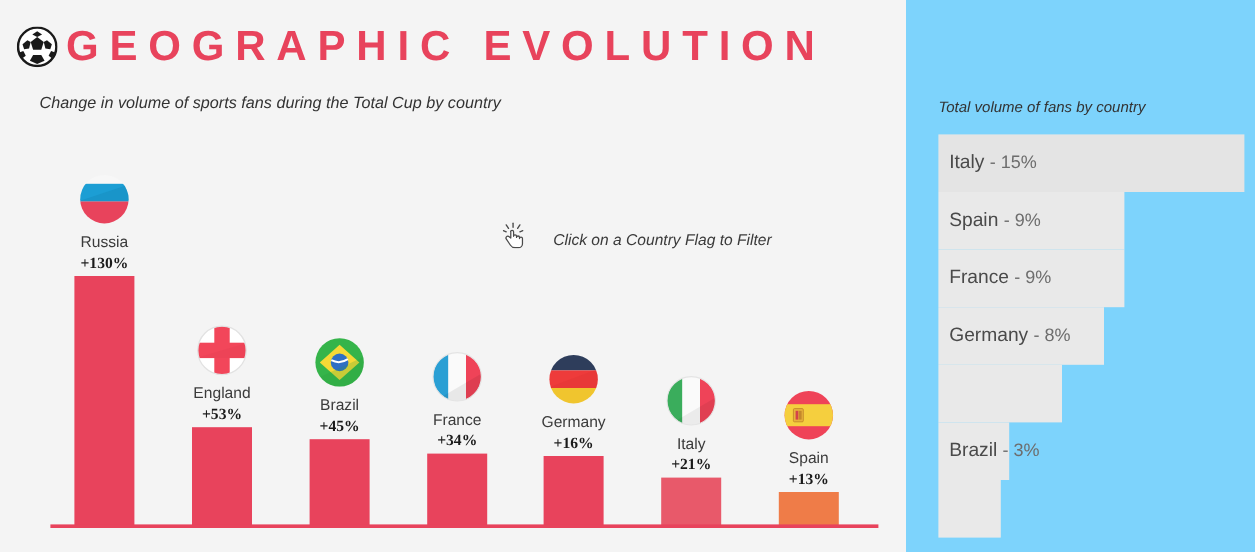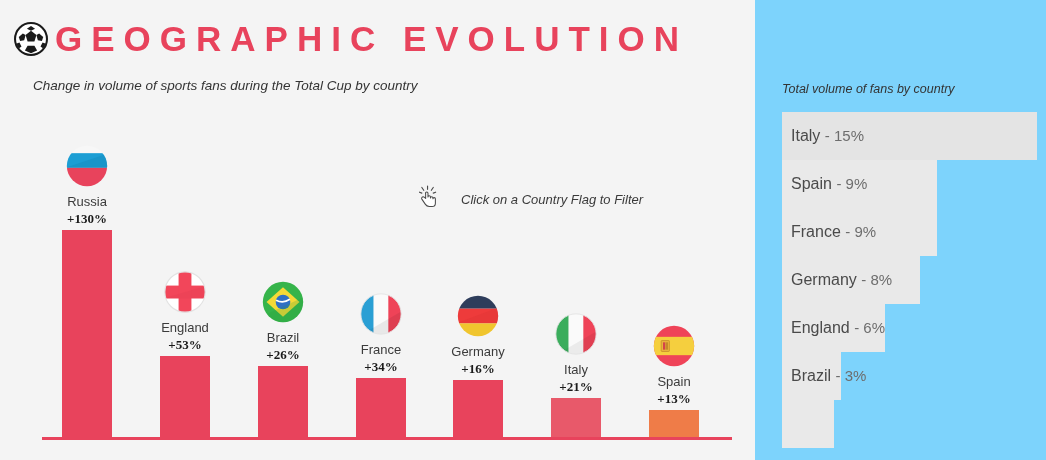--- a/index.html
+++ b/index.html
@@ -231,21 +231,21 @@
           </clipPath>
           <g clip-path="url(#cB)">
             <rect x="0" y="0" width="48" height="48" fill="#35b44a"></rect>
             <polygon points="24,8 42,24 24,40 6,24" fill="#f5d936"></polygon>
             <circle cx="24" cy="24" r="8" fill="#2f6fc4"></circle>
             <path d="M16.5 22 q7.5 4 15 -1" stroke="#ffffff" stroke-width="1.8" fill="none"></path>
             <polygon points="0,40 48,18 48,48 0,48" fill="#2a9b3d" opacity="0.22"></polygon>
           </g>
         </svg>
         <div class="country-name">Brazil</div>
-        <div class="country-value">+26%</div>
+        <div class="country-value">+45%</div>
         <div class="bar" style="height: 72px; background: rgb(232, 67, 92);"></div>
       </div>
       <div class="bar-group" style="left: 326px;">
         <svg class="flag-icon" viewBox="0 0 48 48">
           <clipPath id="cF">
             <circle cx="24" cy="24" r="22"></circle>
           </clipPath>
           <g clip-path="url(#cF)">
             <rect x="0" y="0" width="16" height="48" fill="#2a9fd4"></rect>
             <rect x="16" y="0" width="16" height="48" fill="#fafafa"></rect>
@@ -326,21 +326,20 @@
       <div class="side-row">
         <div class="side-bar" style="width: 155px;"></div>
         <div class="side-label"><span>France</span> <span class="pct">- 9%</span></div>
       </div>
       <div class="side-row">
         <div class="side-bar" style="width: 138px;"></div>
         <div class="side-label"><span>Germany</span> <span class="pct">- 8%</span></div>
       </div>
       <div class="side-row">
         <div class="side-bar" style="width: 103px;"></div>
-        <div class="side-label"><span>England</span> <span class="pct">- 6%</span></div>
       </div>
       <div class="side-row">
         <div class="side-bar" style="width: 59px;"></div>
         <div class="side-label"><span>Brazil</span> <span class="pct">- 3%</span></div>
       </div>
       <div class="side-row">
         <div class="side-bar" style="width: 52px;"></div>
       </div>
     </div>
 </div>

